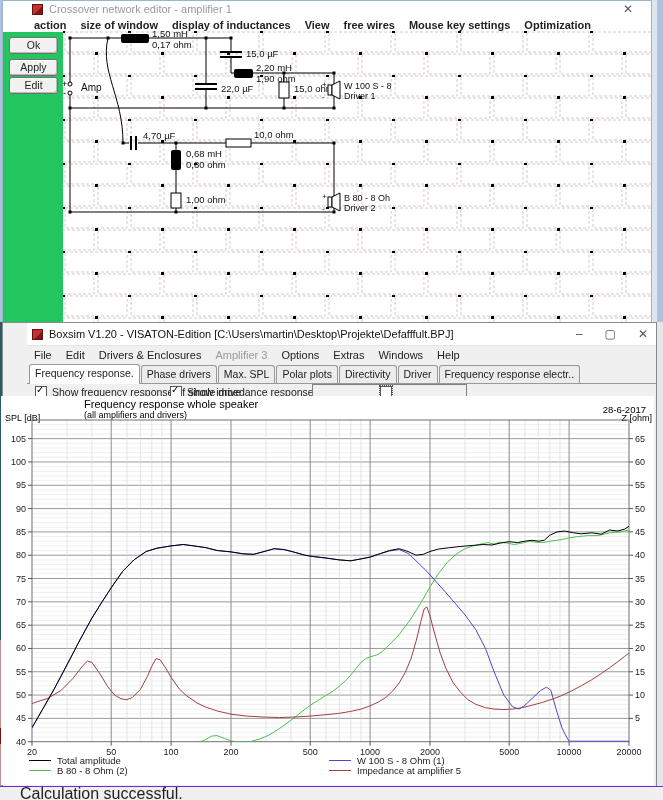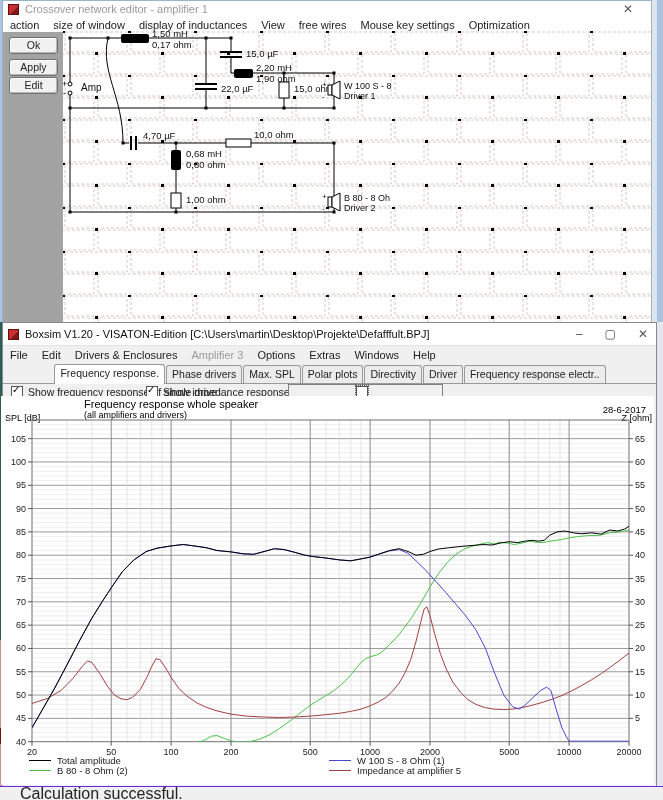--- a/index.html
+++ b/index.html
@@ -6,45 +6,45 @@
   body{width:663px;height:800px;position:relative;overflow:hidden;
        font-family:"Liberation Sans",sans-serif;background:#dfe5ec;font-size:11px;color:#222;}
   .abs{position:absolute;}
   
   #desktop-left{left:0;top:0;width:4px;height:800px;
     background:linear-gradient(#aac4e0 0 322px,#2e5c5a 322px 640px,#c49090 640px 786px,#e8e8e8 786px);}
   #desktop-right{right:0;top:0;width:6px;height:800px;
     background:linear-gradient(#aac4e0 0 322px,#e4e8ee 322px);}
   #desktop-icon{left:0;top:728px;width:9px;height:14px;background:#b02020;border:1px solid #701010;}
   
-  .win{background:#fff;border:1px solid #9ab4cc;box-sizing:border-box;}
+  .win{background:#fff;border:1px solid #9ab4cc;box-sizing:border-box;padding-left:24px;}
   #win1{left:2px;top:0;width:650px;height:322px;}
   #win2{left:2px;top:322px;width:655px;height:478px;border-color:#8a8a8a;background:#f0f0f0;}
   .titlebar{position:relative;background:#fff;display:flex;align-items:center;}
   #win1 .titlebar{height:16px;}
   #win2 .titlebar{height:22px;border-bottom:1px solid #e4e4e4;}
   .app-icon{width:11px;height:11px;margin:0 6px 0 5px;background:linear-gradient(135deg,#c83030 0 60%,#801818 60%);border:1px solid #601010;box-sizing:border-box;}
   .title-text{font-size:11px;}
   #win1 .title-text{color:#9a9a9a;}
   #win2 .title-text{color:#111;}
   .win-controls{position:absolute;right:8px;top:0;height:100%;display:flex;align-items:center;gap:22px;color:#555;font-size:12px;}
   #win1 .win-controls{right:18px;}
   .menubar{display:flex;align-items:center;background:#fff;font-size:11px;color:#222;}
-  #win1 .menubar{height:15px;border-bottom:1px solid #b91c1c;}
+  #win1 .menubar{height:15px;border-bottom:1px solid #b91c1c;font-weight:bold;}
   #win2 .menubar{height:18px;background:#f0f0f0;}
   .menu-item{padding:1px 7px;white-space:nowrap;}
   .menu-item.disabled{color:#9a9a9a;}
   
-  #left-panel{left:0;top:31px;width:60px;height:290px;background:#a3a3a3;}
+  #left-panel{left:0;top:31px;width:60px;height:290px;background:#22c55e;}
   .btn3d{position:absolute;left:6px;width:47px;height:15px;background:#f1f1f1;border:1px solid #707070;
          border-radius:3px;font-size:10.5px;text-align:center;line-height:14px;
          box-shadow:inset 1px 1px 0 #ffffff, inset -1px -1px 0 #b8b8b8;}
   .btn3d:nth-child(1){top:5px;} .btn3d:nth-child(2){top:27px;} .btn3d:nth-child(3){top:45px;}
   
-  .tabbar{display:flex;align-items:flex-end;height:19px;background:#f0f0f0;border-bottom:1px solid #999;padding-left:2px;justify-content:center;}
+  .tabbar{display:flex;align-items:flex-end;height:19px;background:#f0f0f0;border-bottom:1px solid #999;padding-left:2px;}
   .tab{font-size:10.5px;padding:2px 5px 2px 5px;border:1px solid #999;border-bottom:none;
        border-radius:3px 3px 0 0;background:#ececec;margin-right:1px;white-space:nowrap;color:#222;height:13px;line-height:13px;}
   .tab.active{background:#fff;position:relative;top:1px;height:15px;}
   
   .cbrow{position:relative;height:17px;background:#f0f0f0;}
   .cb-item{position:absolute;top:2px;display:flex;align-items:center;font-size:10.5px;white-space:nowrap;}
   .cb-item:nth-child(1){left:8px;} .cb-item:nth-child(2){left:143px;} .cb-item:nth-child(3){left:285px;flex-direction:column;}
   .cb-box{width:10px;height:10px;border:1px solid #555;background:#fff;margin-right:5px;position:relative;}
   .cb-item.checked .cb-box:after{content:"✓";position:absolute;left:0px;top:-3px;font-size:10px;color:#000;}
   .cb-item.boxed{border:1px solid #808080;padding:1px 5px 1px 3px;top:0px;}

